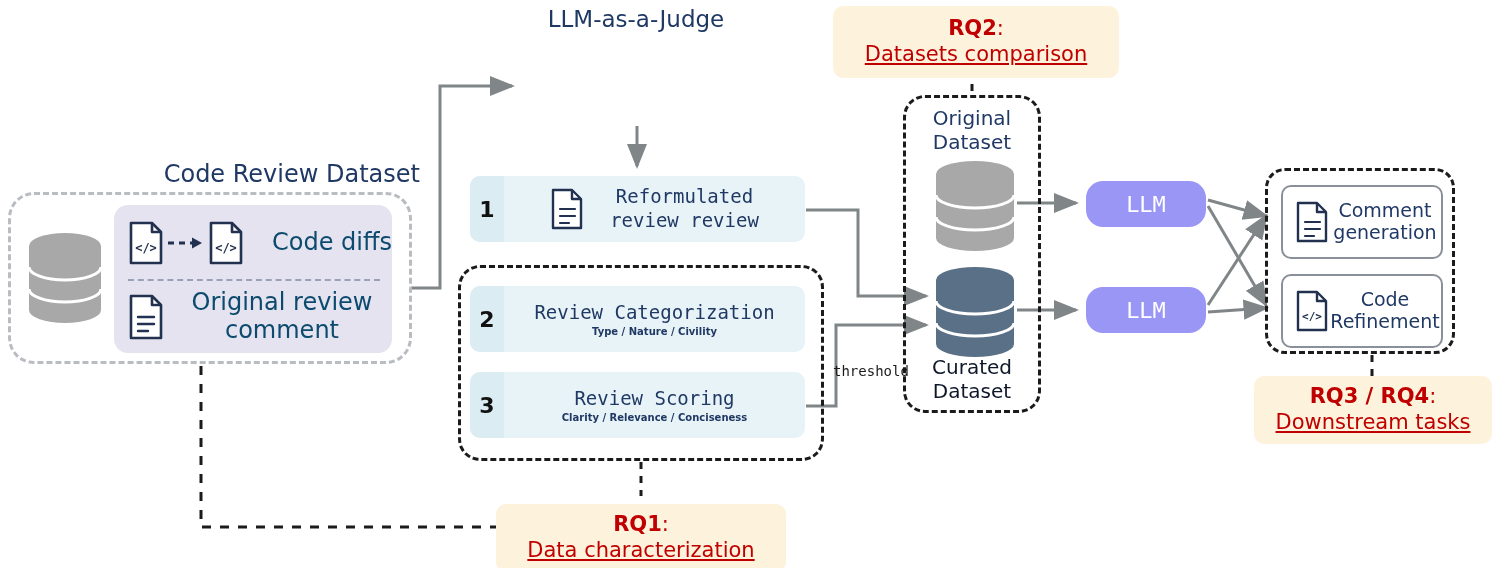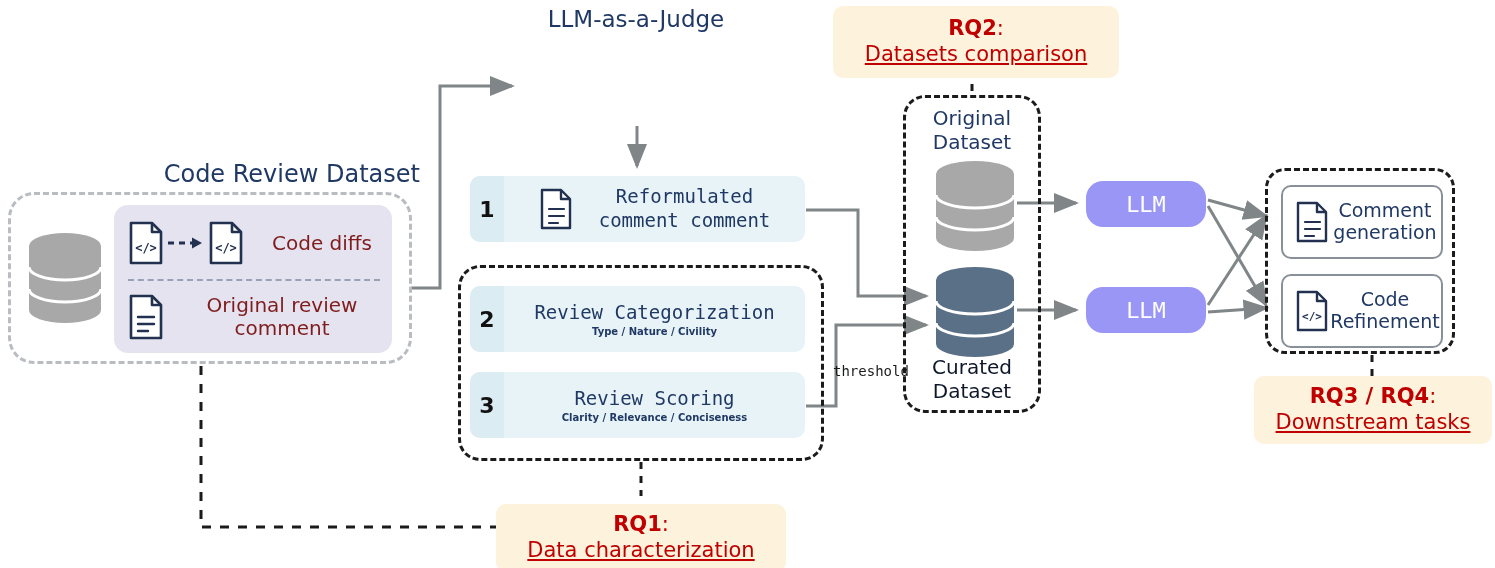--- a/index.html
+++ b/index.html
@@ -10,21 +10,21 @@
   svg.layer{position:absolute;left:0;top:0;width:1495px;height:568px;pointer-events:none;}
 
   
   #crd-title{left:0px;top:160px;width:420px;text-align:right;font-size:24px;color:#1f3864;}
   #crd-box{left:8px;top:192px;width:404px;height:172px;border:3px dashed #b9bdc2;border-radius:26px;box-sizing:border-box;}
   #crd-inner{left:114px;top:205px;width:278px;height:148px;background:#e4e3ef;border-radius:14px;}
   .crd-row{position:absolute;display:flex;align-items:center;}
   #crd-row1{left:128px;top:212px;height:62px;}
   #crd-row2{left:128px;top:286px;height:62px;}
   #crd-divider{left:128px;top:279px;width:252px;border-top:2px dashed #9aa0b5;}
-  .crd-label{font-size:20px;color:#7f1d1d;line-height:1.15;}
+  .crd-label{font-size:24px;color:#0c4a6e;line-height:1.15;}
 
   
   #judge-title{left:506px;top:6px;width:260px;text-align:center;font-size:23px;color:#1f3864;}
   #llama-box{left:523px;top:50px;width:220px;height:75px;background:#9a96f5;border-radius:12px;
              display:flex;align-items:center;justify-content:center;}
   #llama-box span{font-family:"DejaVu Sans Mono",monospace;font-size:25px;color:#fff;text-align:center;line-height:1.2;}
 
   
   .card{position:absolute;height:66px;border-radius:10px;background:#e8f3f7;overflow:hidden;}
   .card .seg{position:absolute;left:0;top:0;bottom:0;width:34px;background:#dcecf3;}
@@ -158,21 +158,21 @@
   <div class="card" id="card1">
     <div class="seg"></div>
     <div class="num">1</div>
     <div class="body">
       <svg width="34" height="44" style="margin-right:26px;">
         <path d="M3,3 H22 L31,12 V41 H3 Z" fill="#fff" stroke="#22314f" stroke-width="2.4" stroke-linejoin="round"></path>
         <path d="M22,3 V12 H31" fill="none" stroke="#22314f" stroke-width="2.4" stroke-linejoin="round"></path>
         <path d="M10,22 H25 M10,29 H25 M10,36 H19" stroke="#22314f" stroke-width="2.2" stroke-linecap="round"></path>
       </svg>
       <span class="ctext" style="white-space:pre-line;">Reformulated
-comment comment</span>
+review review</span>
     </div>
   </div>
 
   <div class="card" id="card2">
     <div class="seg"></div>
     <div class="num">2</div>
     <div class="body">
       <div style="text-align:center;">
         <span class="ctext">Review Categorization</span>
         <span class="sub">Type / Nature / Civility</span>

